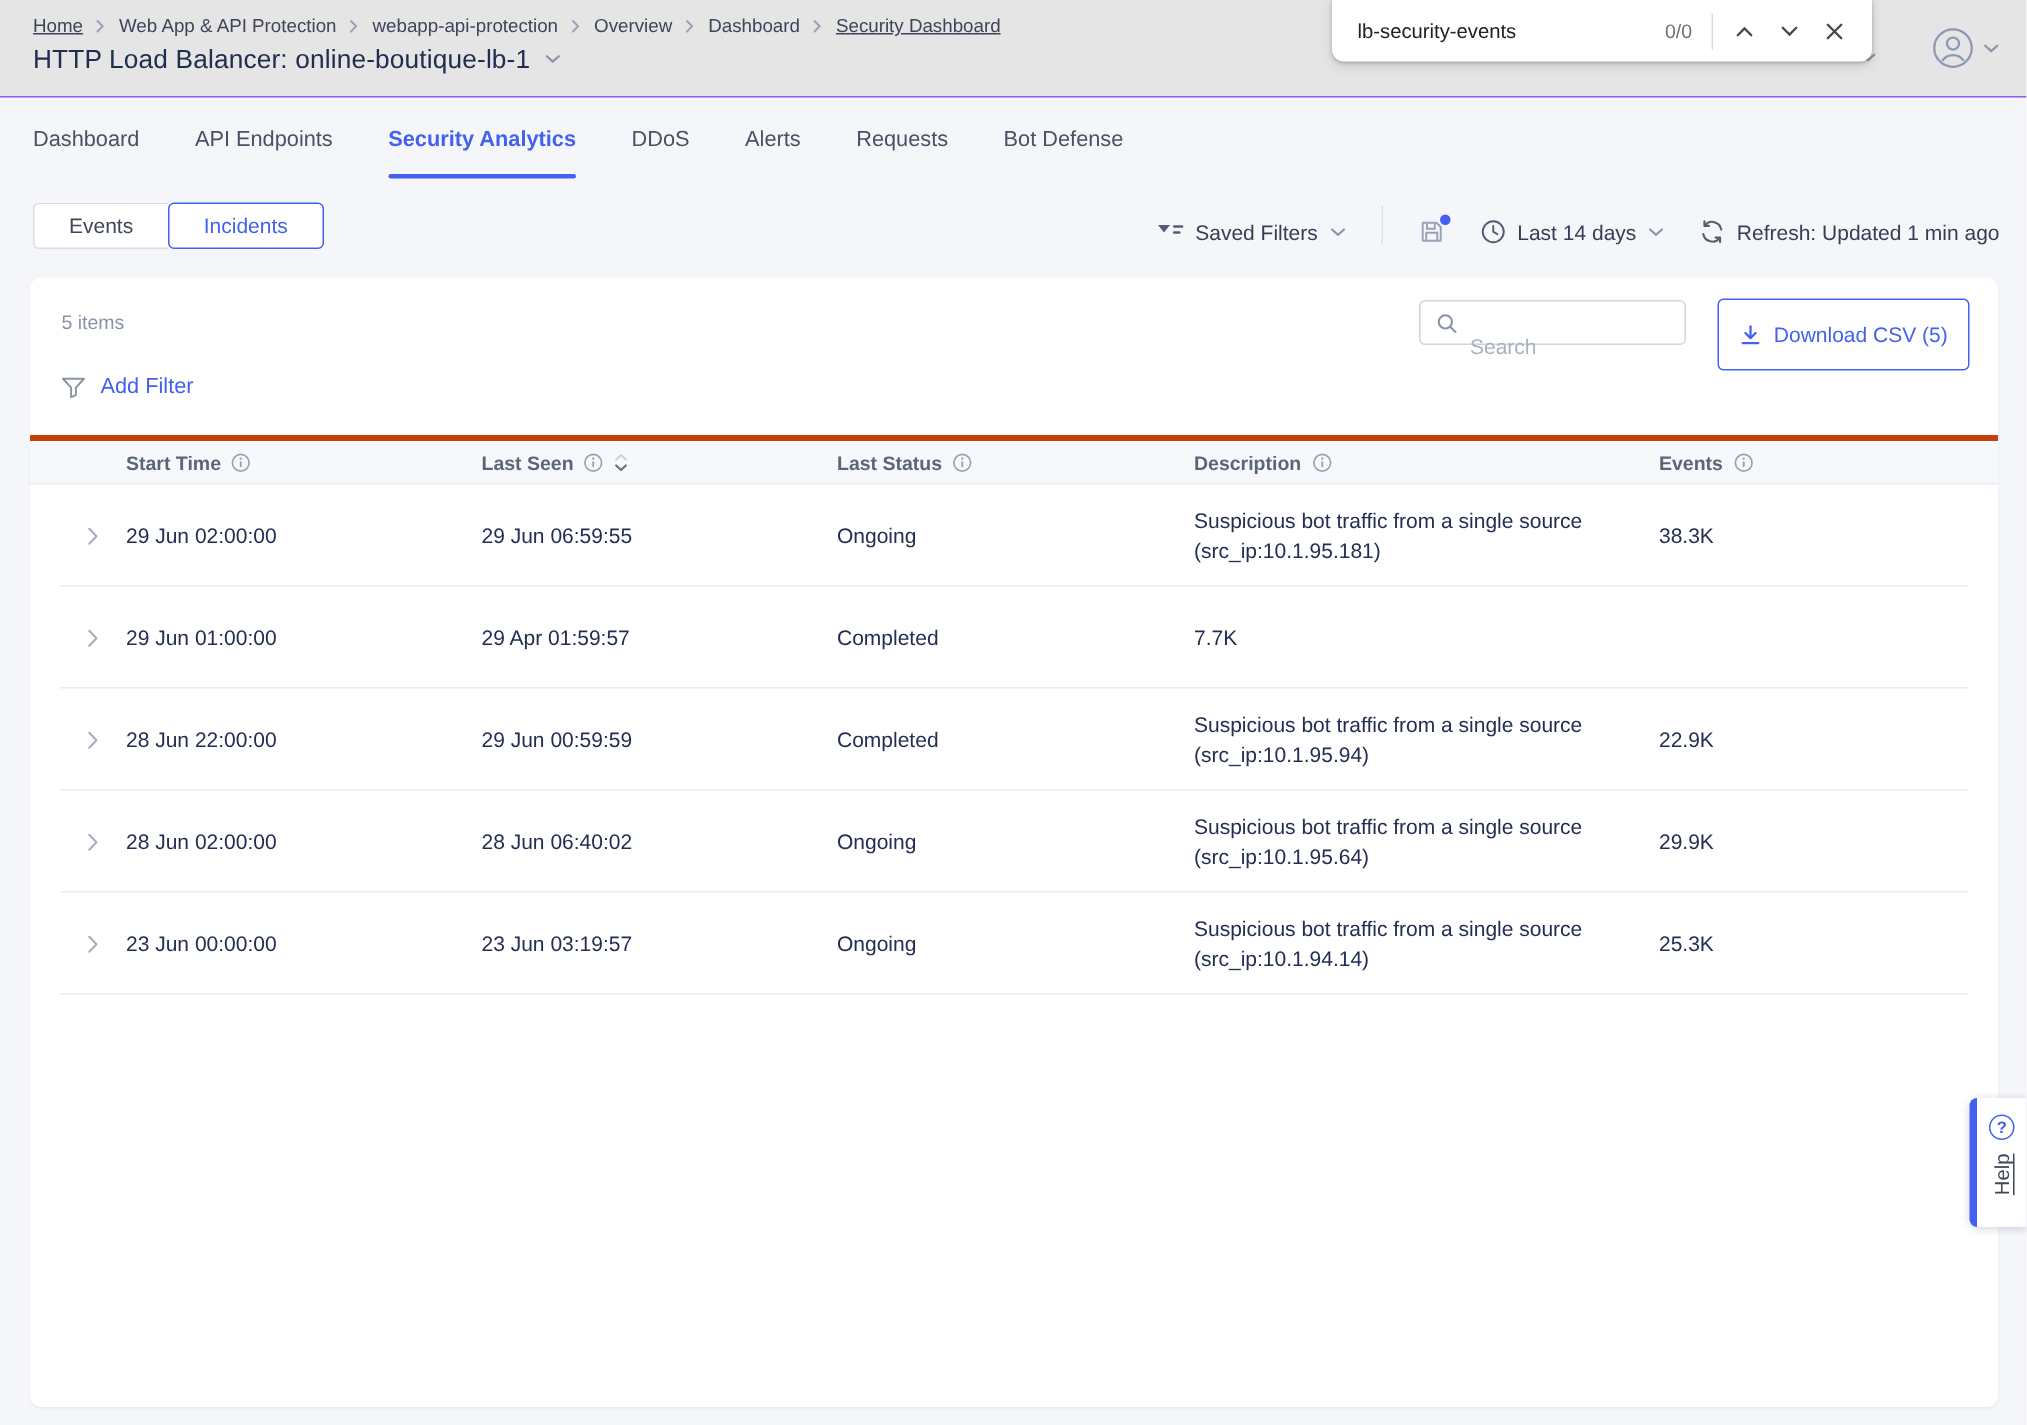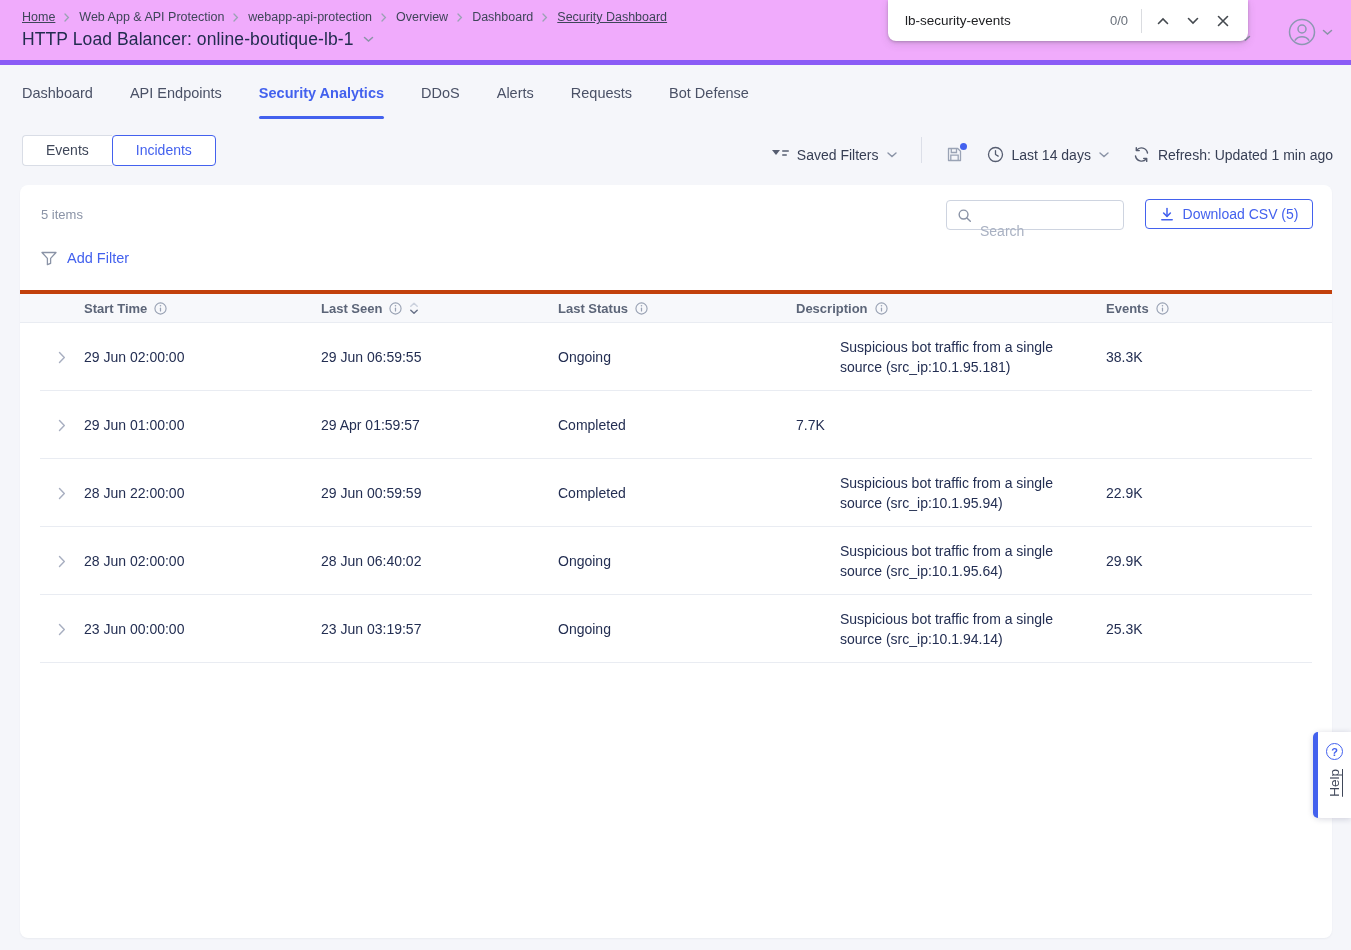--- a/index.html
+++ b/index.html
@@ -1,21 +1,21 @@
 <!DOCTYPE html>
 <html><head>
 <meta charset="utf-8">
 <style>
   * { margin:0; padding:0; box-sizing:border-box; }
   html,body { width:1351px; height:950px; }
   body { font-family:"Liberation Sans", sans-serif; background:#f5f6fa; color:#232e52; overflow:hidden; }
   .app { position:relative; width:1351px; height:950px; background:#f5f6fa; }
 
   
-  .top-header { position:absolute; top:0; left:0; right:0; height:65px; background:#f0abfc; border-bottom:5px solid #8b5cf6; }
+  .top-header { position:absolute; top:0; left:0; right:0; height:65px; background:#e5e5e5; border-bottom:1px solid #8b5cf6; }
   .breadcrumb { position:absolute; left:22px; top:10px; display:flex; align-items:center; gap:9px; font-size:12.5px; color:#3e4559; white-space:nowrap; }
   .crumb { color:#3e4559; }
   .crumb.u { text-decoration:underline; }
   .crumb-sep { display:flex; align-items:center; color:#9aa2b4; }
   .page-title-row { position:absolute; left:22px; top:29px; display:flex; align-items:center; gap:9px; }
   .page-title { font-size:17.5px; font-weight:500; color:#222c4f; letter-spacing:.1px; }
   .chev { color:#8a93a6; display:inline-flex; }
   .hdr-right { position:absolute; right:18px; top:18px; display:flex; align-items:center; gap:13px; }
   .avatar-group { display:flex; align-items:center; gap:6px; }
 
@@ -43,33 +43,33 @@
   .ctl-divider { width:1px; height:26px; background:#dcdfe8; }
   .save-wrap { position:relative; display:flex; cursor:pointer; }
   .save-dot { position:absolute; top:-3px; right:-4px; width:7px; height:7px; border-radius:50%; background:#4361ee; }
 
   
   .card { position:absolute; top:185px; left:20px; width:1312px; height:753px; background:#fff; border-radius:8px; box-shadow:0 1px 2px rgba(20,30,70,.05); }
   .items-count { position:absolute; left:21px; top:22px; font-size:13px; color:#8a93a6; }
   .search-box { position:absolute; left:926px; top:15px; width:178px; height:30px; border:1px solid #ced4e0; border-radius:4px; display:flex; align-items:center; padding:0 10px; gap:8px; background:#fff; }
   .search-box input { border:none; outline:none; width:100%; font-size:14px; color:#232e52; font-family:"Liberation Sans", sans-serif; background:transparent;margin-top:32px; }
   .search-box input::placeholder { color:#a9b1c2; }
-  .dl-btn { position:absolute; left:1125px; top:14px; width:168px; height:30px; border:1px solid #4361ee; border-radius:4px; background:#fff; color:#4361ee; font-size:14px; display:flex; align-items:center; justify-content:center; gap:9px; cursor:pointer; font-family:"Liberation Sans", sans-serif; }
+  .dl-btn { position:absolute; left:1125px; top:14px; width:168px; height:48px; border:1px solid #4361ee; border-radius:4px; background:#fff; color:#4361ee; font-size:14px; display:flex; align-items:center; justify-content:center; gap:9px; cursor:pointer; font-family:"Liberation Sans", sans-serif; }
   .add-filter { position:absolute; left:21px; top:60px; height:26px; display:flex; align-items:center; gap:10px; cursor:pointer; }
   .add-filter-label { color:#4361ee; font-size:14.5px; }
 
   
   .grid-cols { display:grid; grid-template-columns:64px 237px 237px 238px 310px 1fr; align-items:center; }
   .t-head { position:absolute; top:105px; left:0; right:0; height:33px; background:#f7f8fb; border-top:4px solid #c2410c; border-bottom:1px solid #e9ecf2; }
   .th { display:flex; align-items:center; gap:7px; font-size:13px; font-weight:700; color:#5c6578; }
   .t-body { position:absolute; top:138px; left:0; right:0; }
   .t-row { height:68px; position:relative; }
   .t-row::after { content:""; position:absolute; left:20px; right:20px; bottom:0; height:1px; background:#e9ecf2; }
   .cell { font-size:14px; color:#232e52; padding-right:14px; }
-  .cell-desc { line-height:20px; padding-right:16px;margin-left:44px; }
+  .cell-desc { line-height:20px; padding-right:16px; }
   .exp-cell { display:flex; justify-content:flex-end; padding-right:12px; }
   .exp-btn { width:20px; height:20px; display:flex; align-items:center; justify-content:center; cursor:pointer; }
 
   
   .help-tab { position:absolute; right:0; top:732px; width:38px; height:86px; background:#fff; border-radius:8px 0 0 8px; box-shadow:0 1px 6px rgba(20,30,70,.18); display:flex; }
   .help-bar { width:5px; height:100%; background:#4361ee; border-radius:8px 0 0 8px; }
   .help-body { flex:1; display:flex; flex-direction:column; align-items:center; padding-top:11px; gap:9px; }
   .help-q { width:17px; height:17px; border:1.6px solid #4361ee; border-radius:50%; color:#4361ee; font-size:11px; font-weight:700; display:flex; align-items:center; justify-content:center; }
   .help-label { writing-mode:vertical-rl; transform:rotate(180deg); font-size:13.5px; color:#3f4759; text-decoration:underline; }
 

